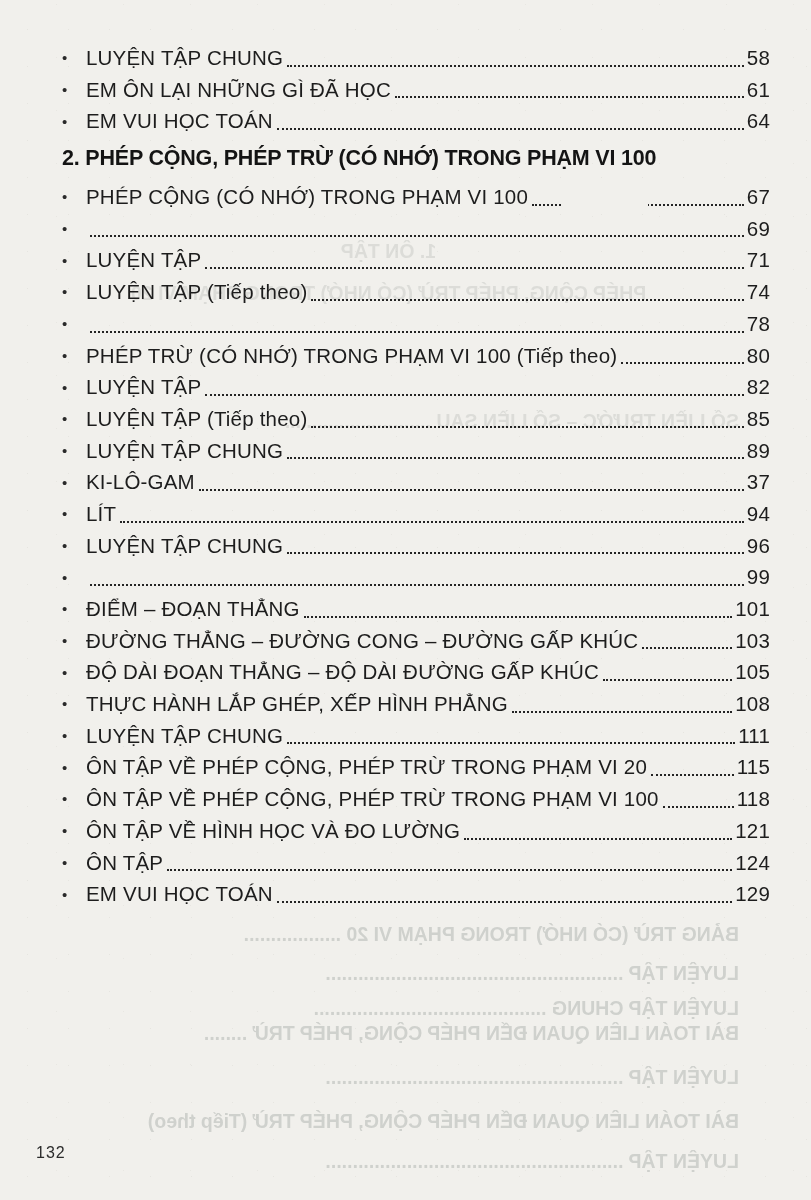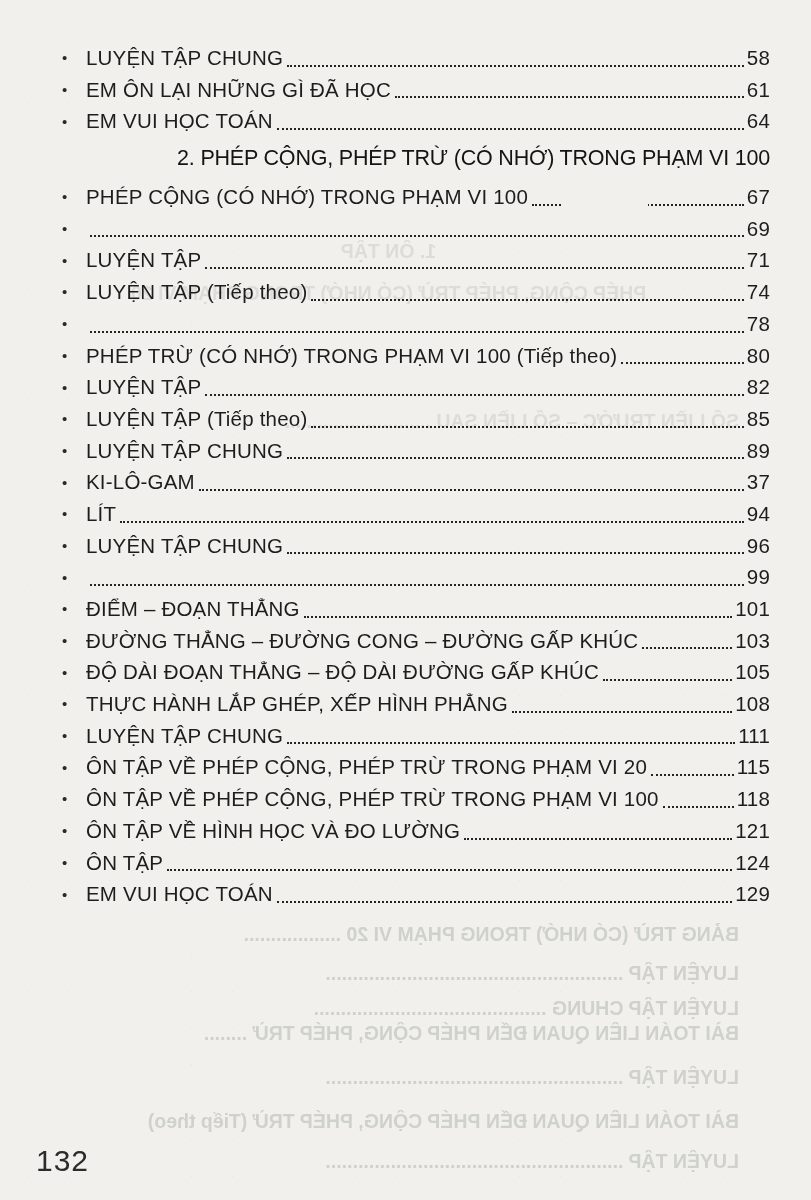--- a/index.html
+++ b/index.html
@@ -90,33 +90,33 @@
     background:var(--paper);
   }
   .pagenum{
     flex:0 0 auto;
     white-space:nowrap;
   }
   .section-heading{
     margin:7px 0 9px 0;
     height:28px;
     line-height:28px;
-    text-align:right;
+    text-align:left;
     font-size:21.5px;
-    font-weight:normal;
+    font-weight:bold;
     letter-spacing:-0.2px;
     color:#141414;
   }
 
   
   .folio{
     position:absolute;
     left:36px;top:1144px;
     z-index:1;
-    font-size:30px;
+    font-size:16px;
     letter-spacing:1px;
     color:#2b2b2b;
   }
 </style>
 </head>
 <body>
 
 <div class="page">
 
   <div class="ghost-layer">

